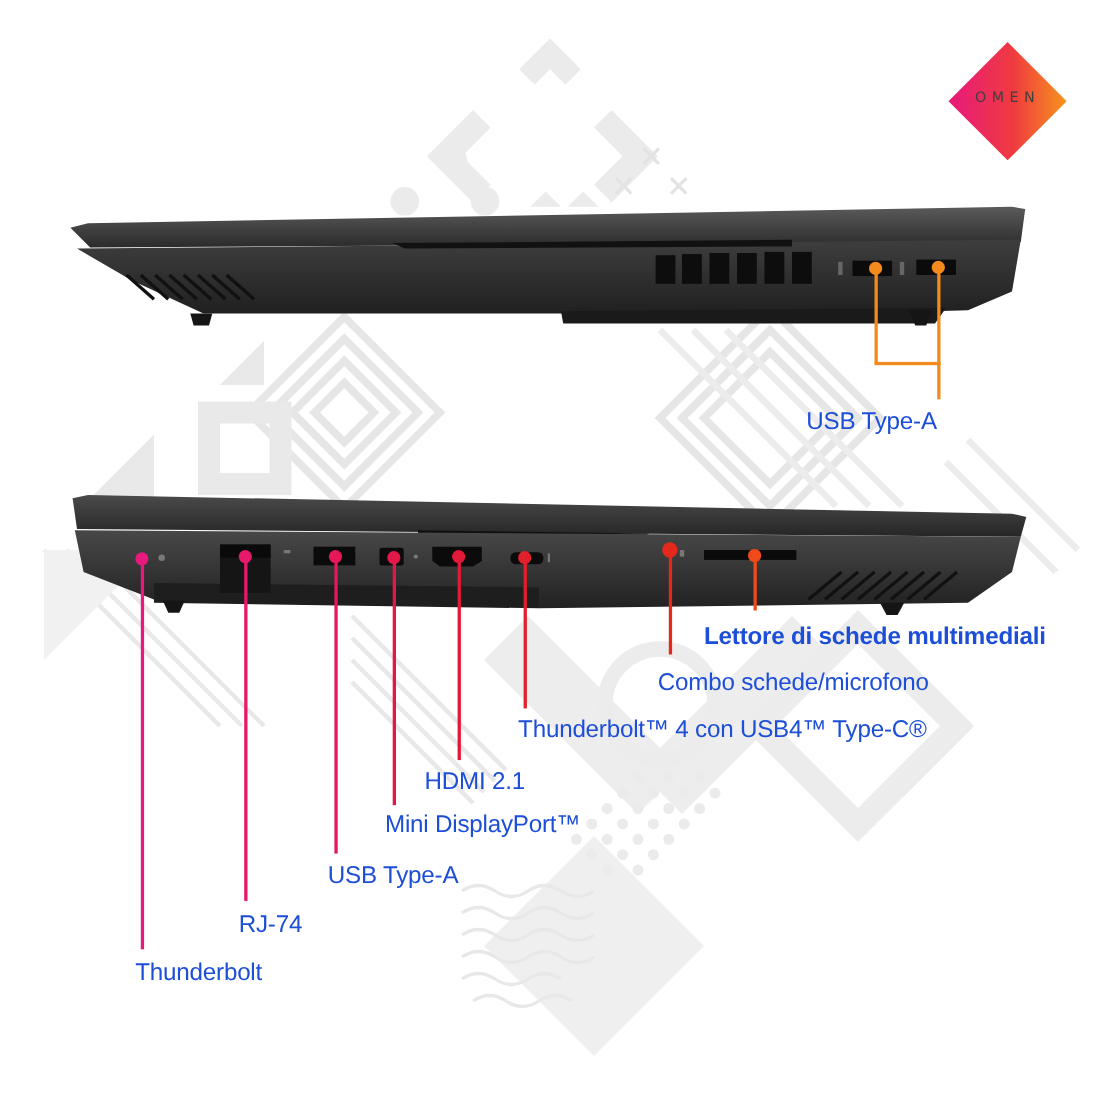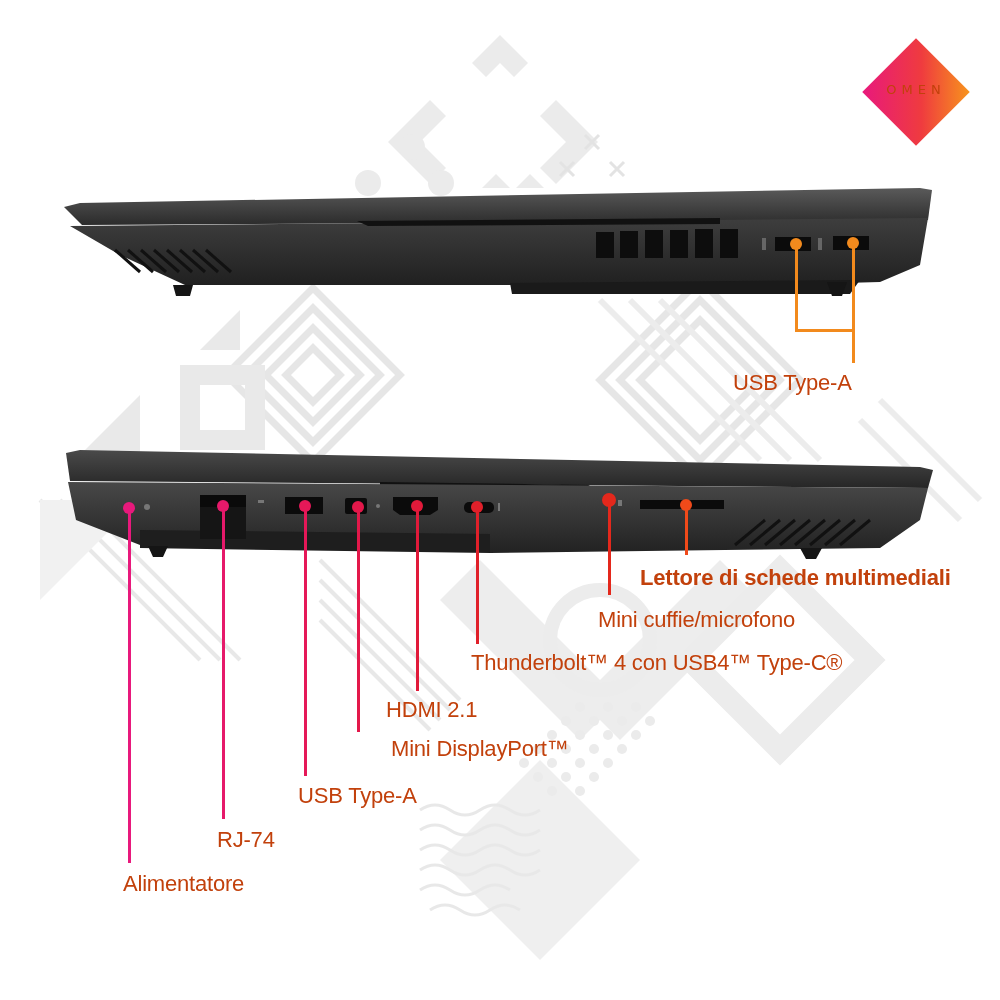--- a/index.html
+++ b/index.html
@@ -1,22 +1,22 @@
 <!DOCTYPE html>
 <html><head>
 <meta charset="utf-8">
 <style>
   html,body{margin:0;padding:0;background:#fff;}
   body{width:1000px;height:1000px;position:relative;overflow:hidden;font-family:"DejaVu Sans","Liberation Sans",sans-serif;}
   .bg{position:absolute;left:0;top:0;width:1000px;height:1000px;}
   .logo{position:absolute;left:862px;top:38px;width:108px;height:108px;}
   .logo-diamond{position:absolute;left:16px;top:16px;width:76px;height:76px;transform:rotate(45deg);background:linear-gradient(225deg,#f7941d 0%,#ef3b3f 45%,#e8197c 100%);}
-  .logo-text{position:absolute;left:0;top:44px;width:108px;text-align:center;color:#c2410c;font-size:13px;letter-spacing:5px;font-family:"DejaVu Sans",sans-serif;}
+  .logo-text{position:absolute;left:0;top:44px;width:108px;text-align:center;color:#404040;font-size:13px;letter-spacing:5px;font-family:"DejaVu Sans",sans-serif;}
   .laptop{position:absolute;left:0;top:0;}
-  .label{position:absolute;font-family:"Liberation Sans","DejaVu Sans",sans-serif;font-size:22px;color:#c2410c;white-space:nowrap;letter-spacing:-0.2px;}
+  .label{position:absolute;font-family:"Liberation Sans","DejaVu Sans",sans-serif;font-size:22px;color:#1d4ed8;white-space:nowrap;letter-spacing:-0.2px;}
   .line{position:absolute;width:3px;}
   .dot{position:absolute;width:12px;height:12px;border-radius:50%;margin-left:-6px;margin-top:-6px;}
 </style>
 </head>
 <body>
 
 <svg class="bg" viewBox="0 0 1000 1000" xmlns="http://www.w3.org/2000/svg">
   <g fill="#ebebeb">
 
     <polygon points="500,35 528,63 514,77 500,63 486,77 472,63"></polygon>
@@ -228,41 +228,41 @@
     <circle cx="147" cy="507" r="3"></circle>
     <circle cx="378" cy="506" r="2"></circle>
     <rect x="258" y="500" width="6" height="3"></rect>
     <rect x="498" y="503" width="2" height="8"></rect>
     <rect x="618" y="500" width="4" height="6"></rect>
   </g>
 </svg>
 
 <div class="line" style="left:128px;top:508px;height:355px;background:#e8197c;"></div>
 <div class="dot" style="left:129px;top:508px;background:#e8197c;"></div>
-<div class="label" style="left:123px;top:871px;">Alimentatore</div>
+<div class="label" style="left:123px;top:871px;">Thunderbolt</div>
 
 <div class="line" style="left:222px;top:506px;height:313px;background:#e6196a;"></div>
 <div class="dot" style="left:223px;top:506px;background:#e6196a;"></div>
 <div class="label" style="left:217px;top:827px;">RJ-74</div>
 
 <div class="line" style="left:304px;top:506px;height:270px;background:#e51858;"></div>
 <div class="dot" style="left:305px;top:506px;background:#e51858;"></div>
 <div class="label" style="left:298px;top:783px;">USB Type-A</div>
 
 <div class="line" style="left:357px;top:507px;height:225px;background:#e3184a;"></div>
 <div class="dot" style="left:358px;top:507px;background:#e3184a;"></div>
-<div class="label" style="left:350px;top:736px;margin-left:41px;">Mini DisplayPort™</div>
+<div class="label" style="left:350px;top:736px;">Mini DisplayPort™</div>
 
 <div class="line" style="left:416px;top:506px;height:185px;background:#e11a3a;"></div>
 <div class="dot" style="left:417px;top:506px;background:#e11a3a;"></div>
 <div class="label" style="left:386px;top:697px;">HDMI 2.1</div>
 
 <div class="line" style="left:476px;top:507px;height:137px;background:#e0202a;"></div>
 <div class="dot" style="left:477px;top:507px;background:#e0202a;"></div>
 <div class="label" style="left:471px;top:650px;">Thunderbolt™ 4 con USB4™ Type-C®</div>
 
 <div class="line" style="left:608px;top:500px;height:95px;background:#e4281c;"></div>
 <div class="dot" style="left:609px;top:500px;background:#e4281c;width:14px;height:14px;margin-left:-7px;margin-top:-7px;"></div>
-<div class="label" style="left:598px;top:607px;">Mini cuffie/microfono</div>
+<div class="label" style="left:598px;top:607px;">Combo schede/microfono</div>
 
 <div class="line" style="left:685px;top:505px;height:50px;background:#f04a1a;"></div>
 <div class="dot" style="left:686px;top:505px;background:#f04a1a;"></div>
 <div class="label" style="left:640px;top:565px;font-weight:bold;">Lettore di schede multimediali</div>
 
 </body></html>

